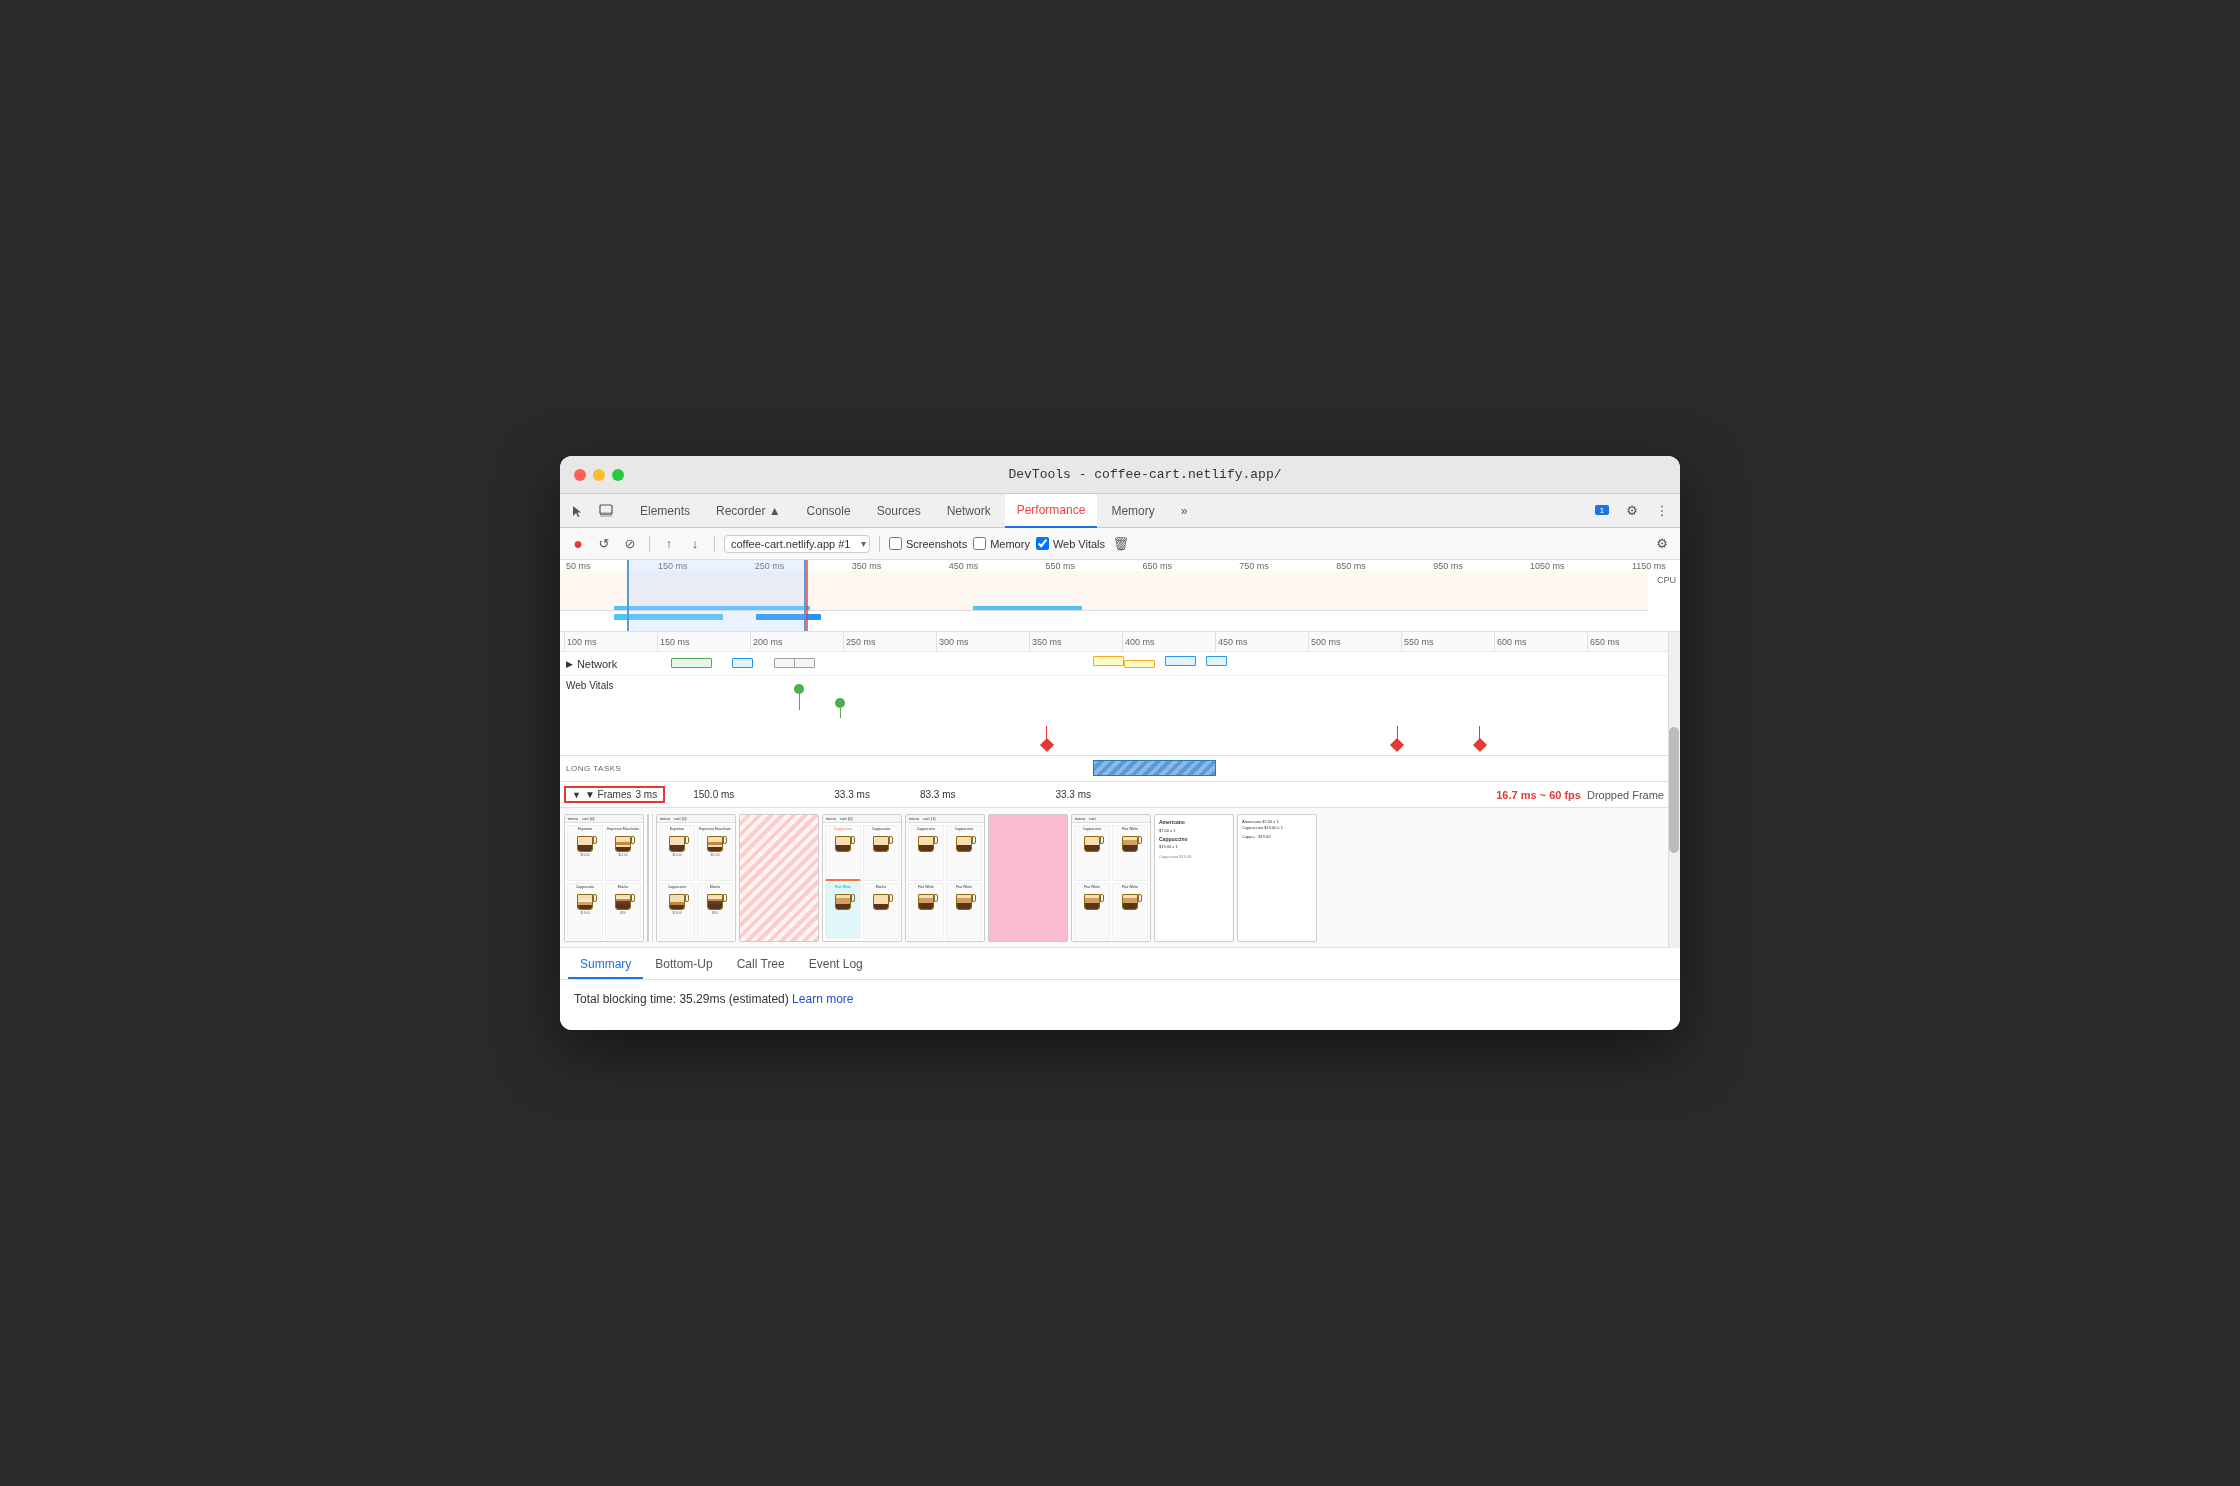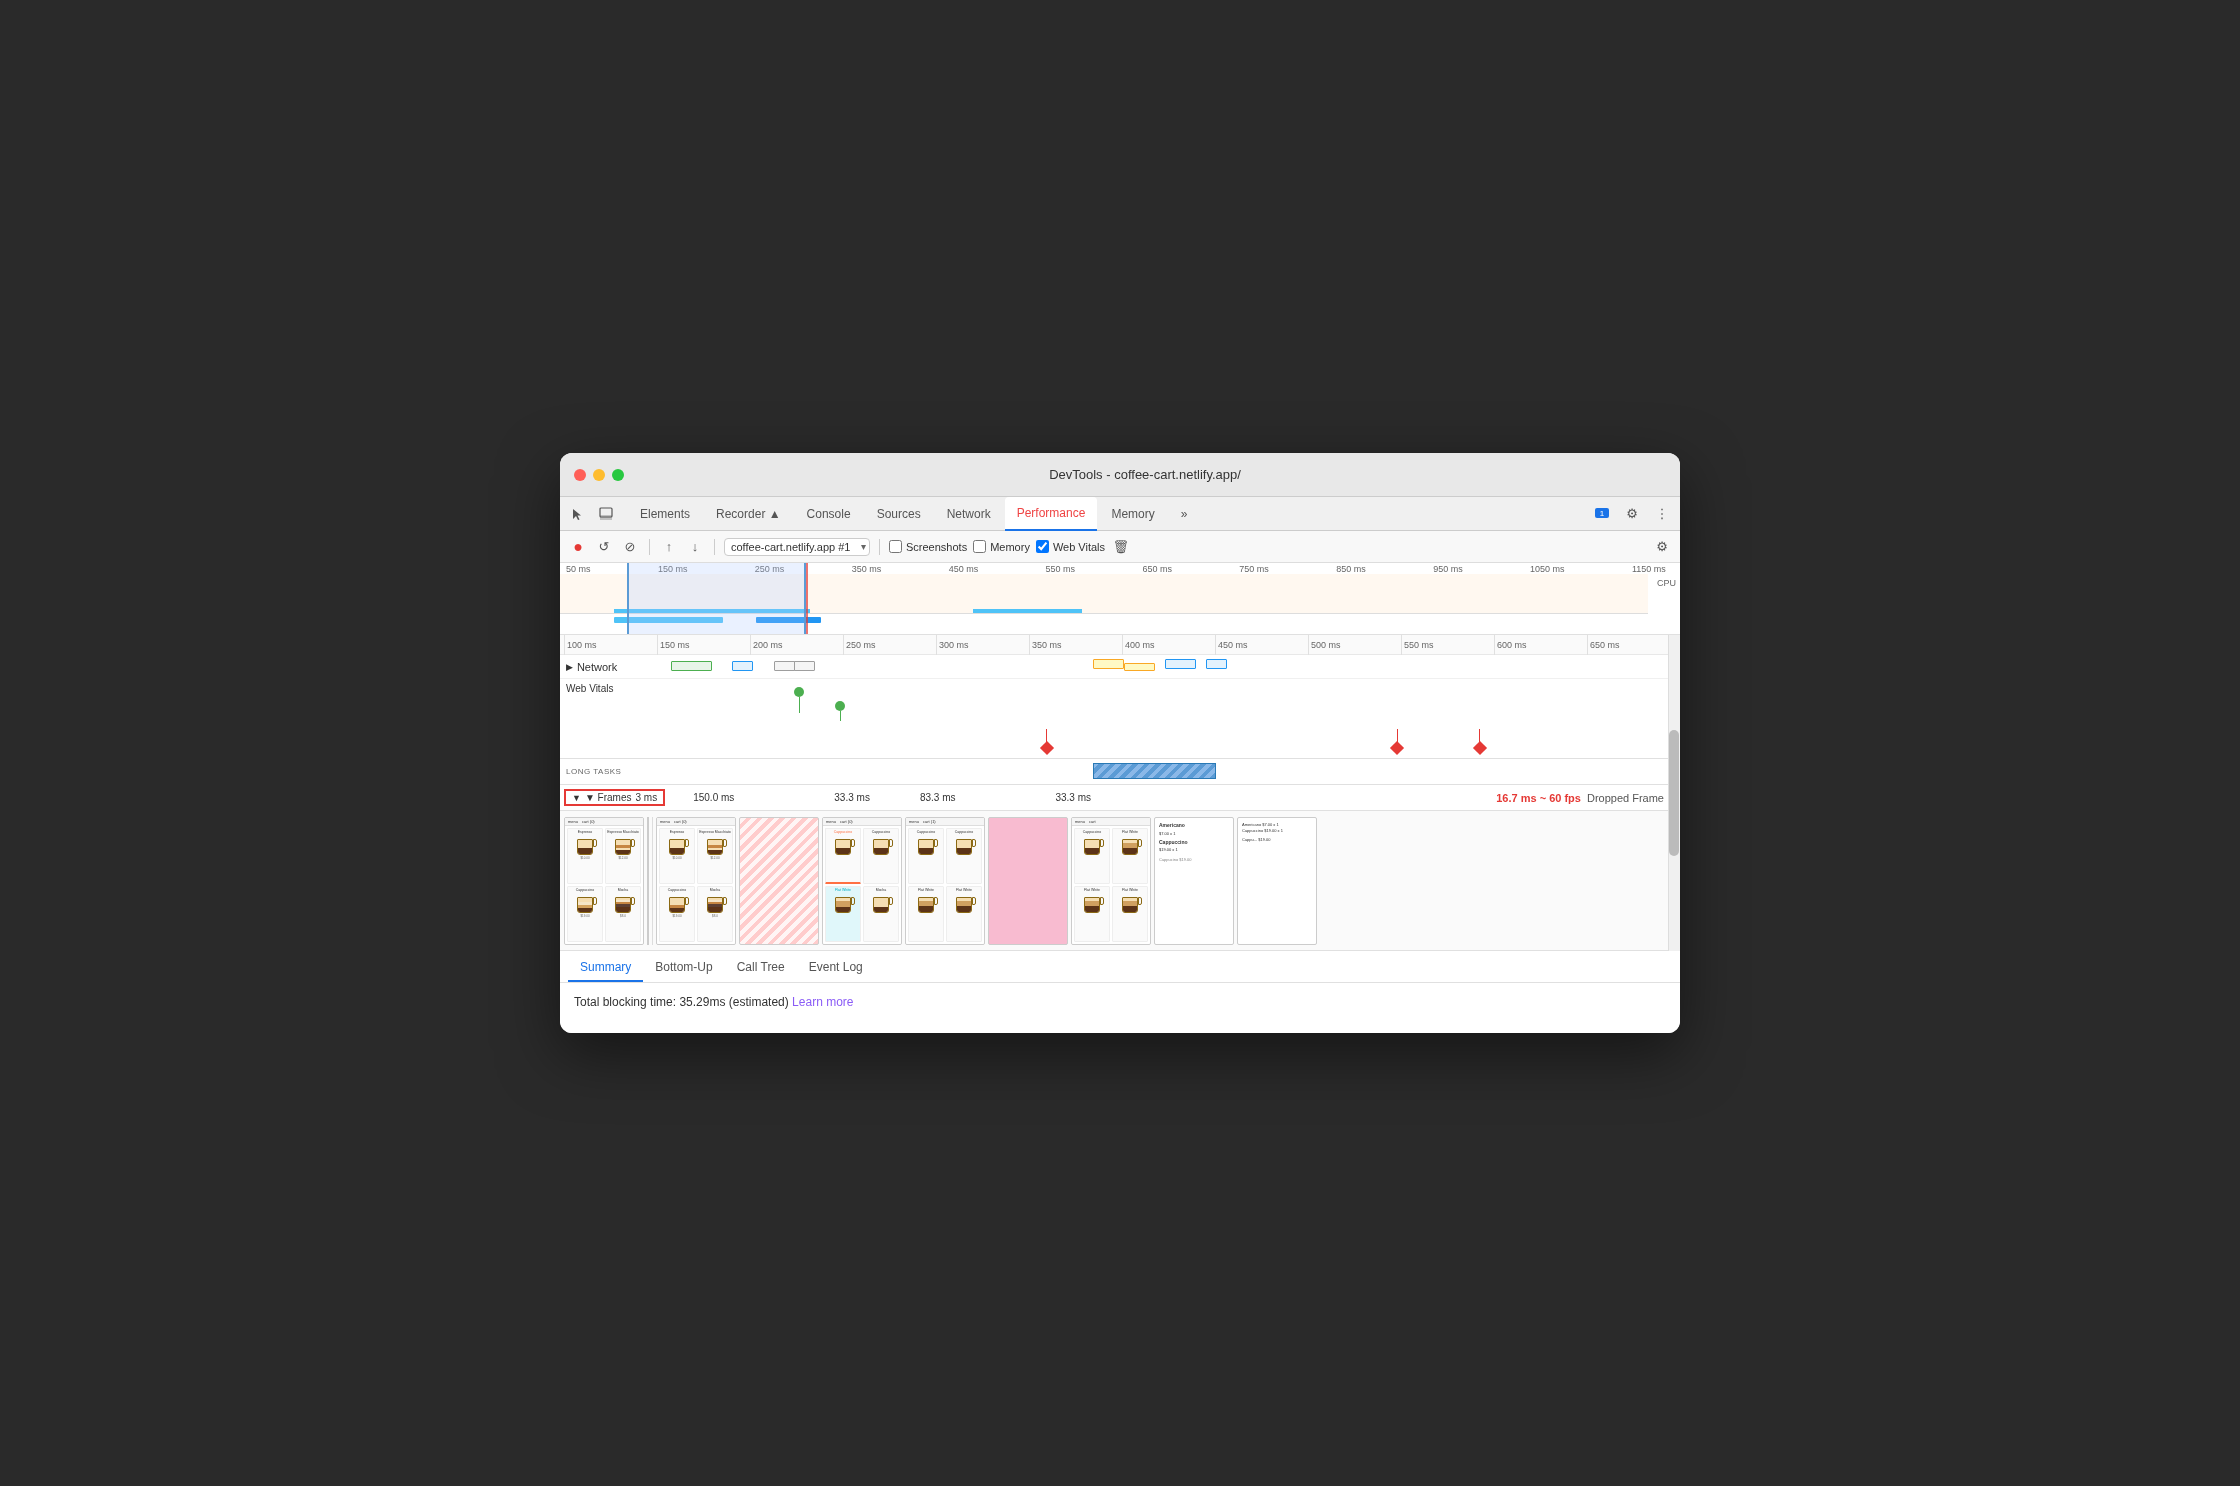--- a/index.html
+++ b/index.html
@@ -13,25 +13,26 @@
     }
     .window {
       width: 1120px;
       background: #f5f5f5;
       border-radius: 12px;
       box-shadow: 0 20px 60px rgba(0,0,0,0.5);
       overflow: hidden;
     }
     .titlebar {
       background: #e8e8e8;
-      height: 44px;
+      height: 38px;
       display: flex;
       align-items: center;
       padding: 0 14px;
       border-bottom: 1px solid #ccc;
+      font-family: Liberation Mono, monospace;
     }
     .traffic-lights {
       display: flex;
       gap: 7px;
     }
     .tl { width: 12px; height: 12px; border-radius: 50%; }
     .tl-red { background: #ff5f57; }
     .tl-yellow { background: #febc2e; }
     .tl-green { background: #28c840; }
     .window-title {
@@ -327,21 +328,21 @@
     .bottom-tab.active {
       color: #1a73e8;
       border-bottom: 2px solid #1a73e8;
     }
     .bottom-content {
       padding: 12px 14px;
       font-size: 12px;
       color: #333;
       min-height: 50px;
     }
-    .learn-more { color: #8b5cf6; text-decoration: none; }
+    .learn-more { color: #1d4ed8; text-decoration: none; }
     
     .scrollbar-track {
       position: absolute;
       right: 0; top: 0; bottom: 0;
       width: 12px;
       background: #f0f0f0;
       border-left: 1px solid #ddd;
     }
     .scrollbar-thumb {
       position: absolute;

